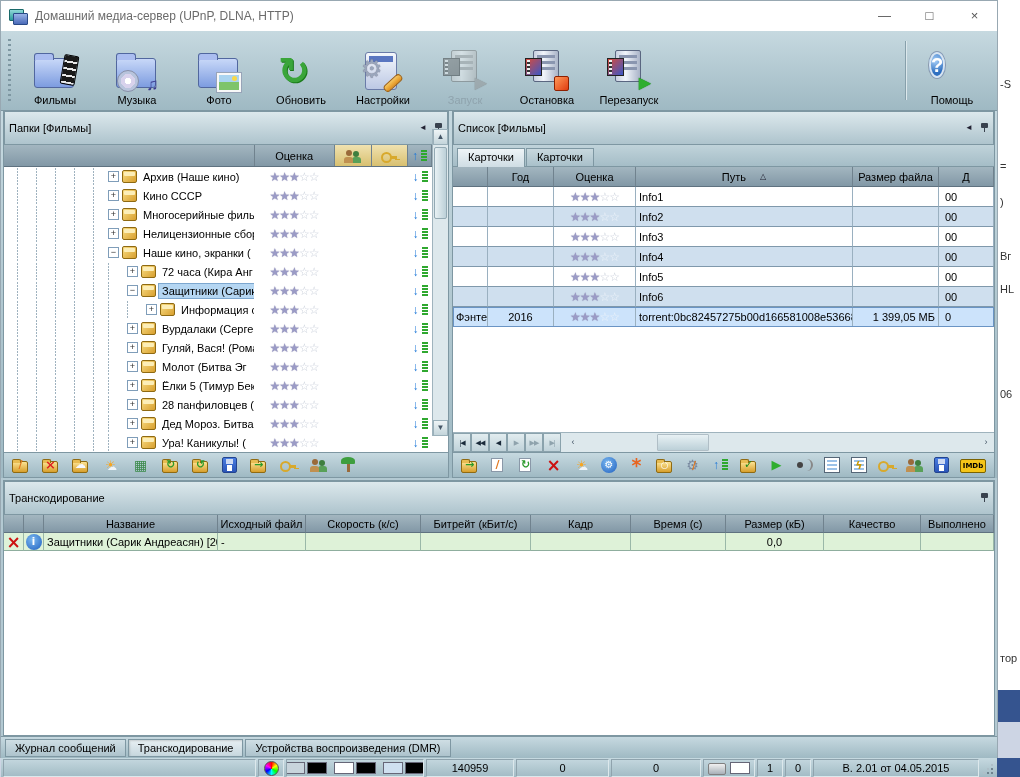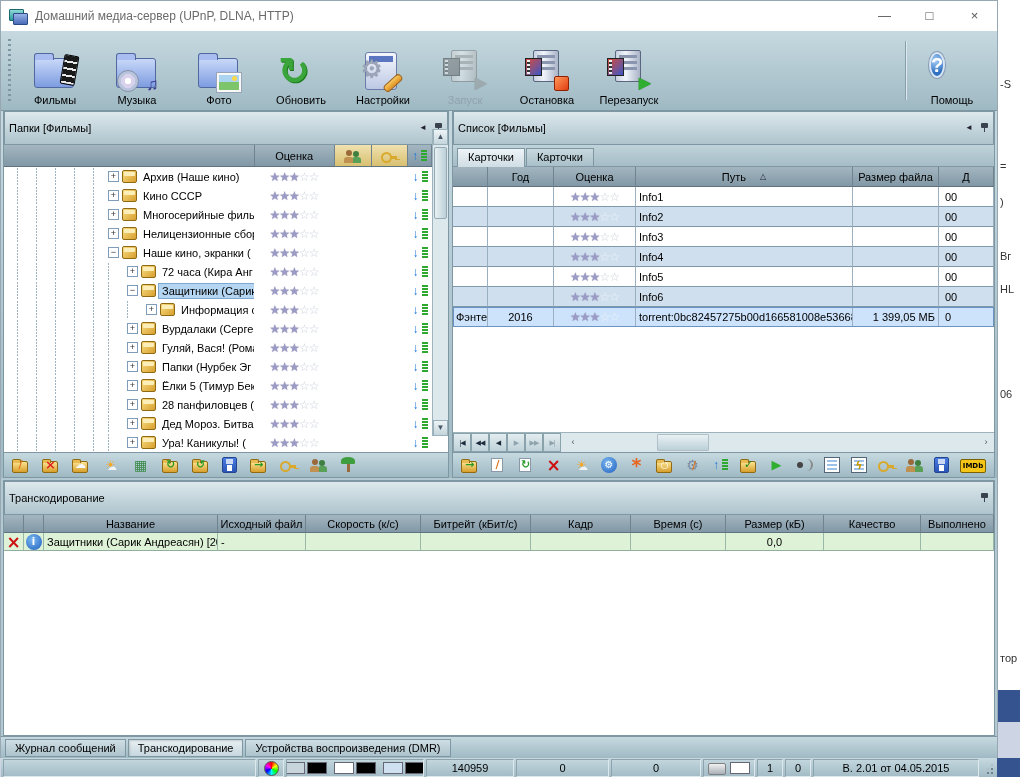--- a/index.html
+++ b/index.html
@@ -533,21 +533,21 @@
             <div class="acell">
               <span class="ic dl"></span>
             </div>
           </div>
           <div class="trow">
             <div class="lzone">
               <span class="guides"></span>
               <span class="ind" style="width: 19px;"></span>
               <span class="xbox">+</span>
               <span class="tfold"></span>
-              <span class="tlabel">Папки (Нурбек Эг</span>
+              <span class="tlabel">Молот (Битва Эг</span>
             </div>
             <div class="scell">
               <span class="star fill">★</span>
               <span class="star fill">★</span>
               <span class="star fill">★</span>
               <span class="star">☆</span>
               <span class="star">☆</span>
             </div>
             <div class="ucell"></div>
             <div class="kcell"></div>

